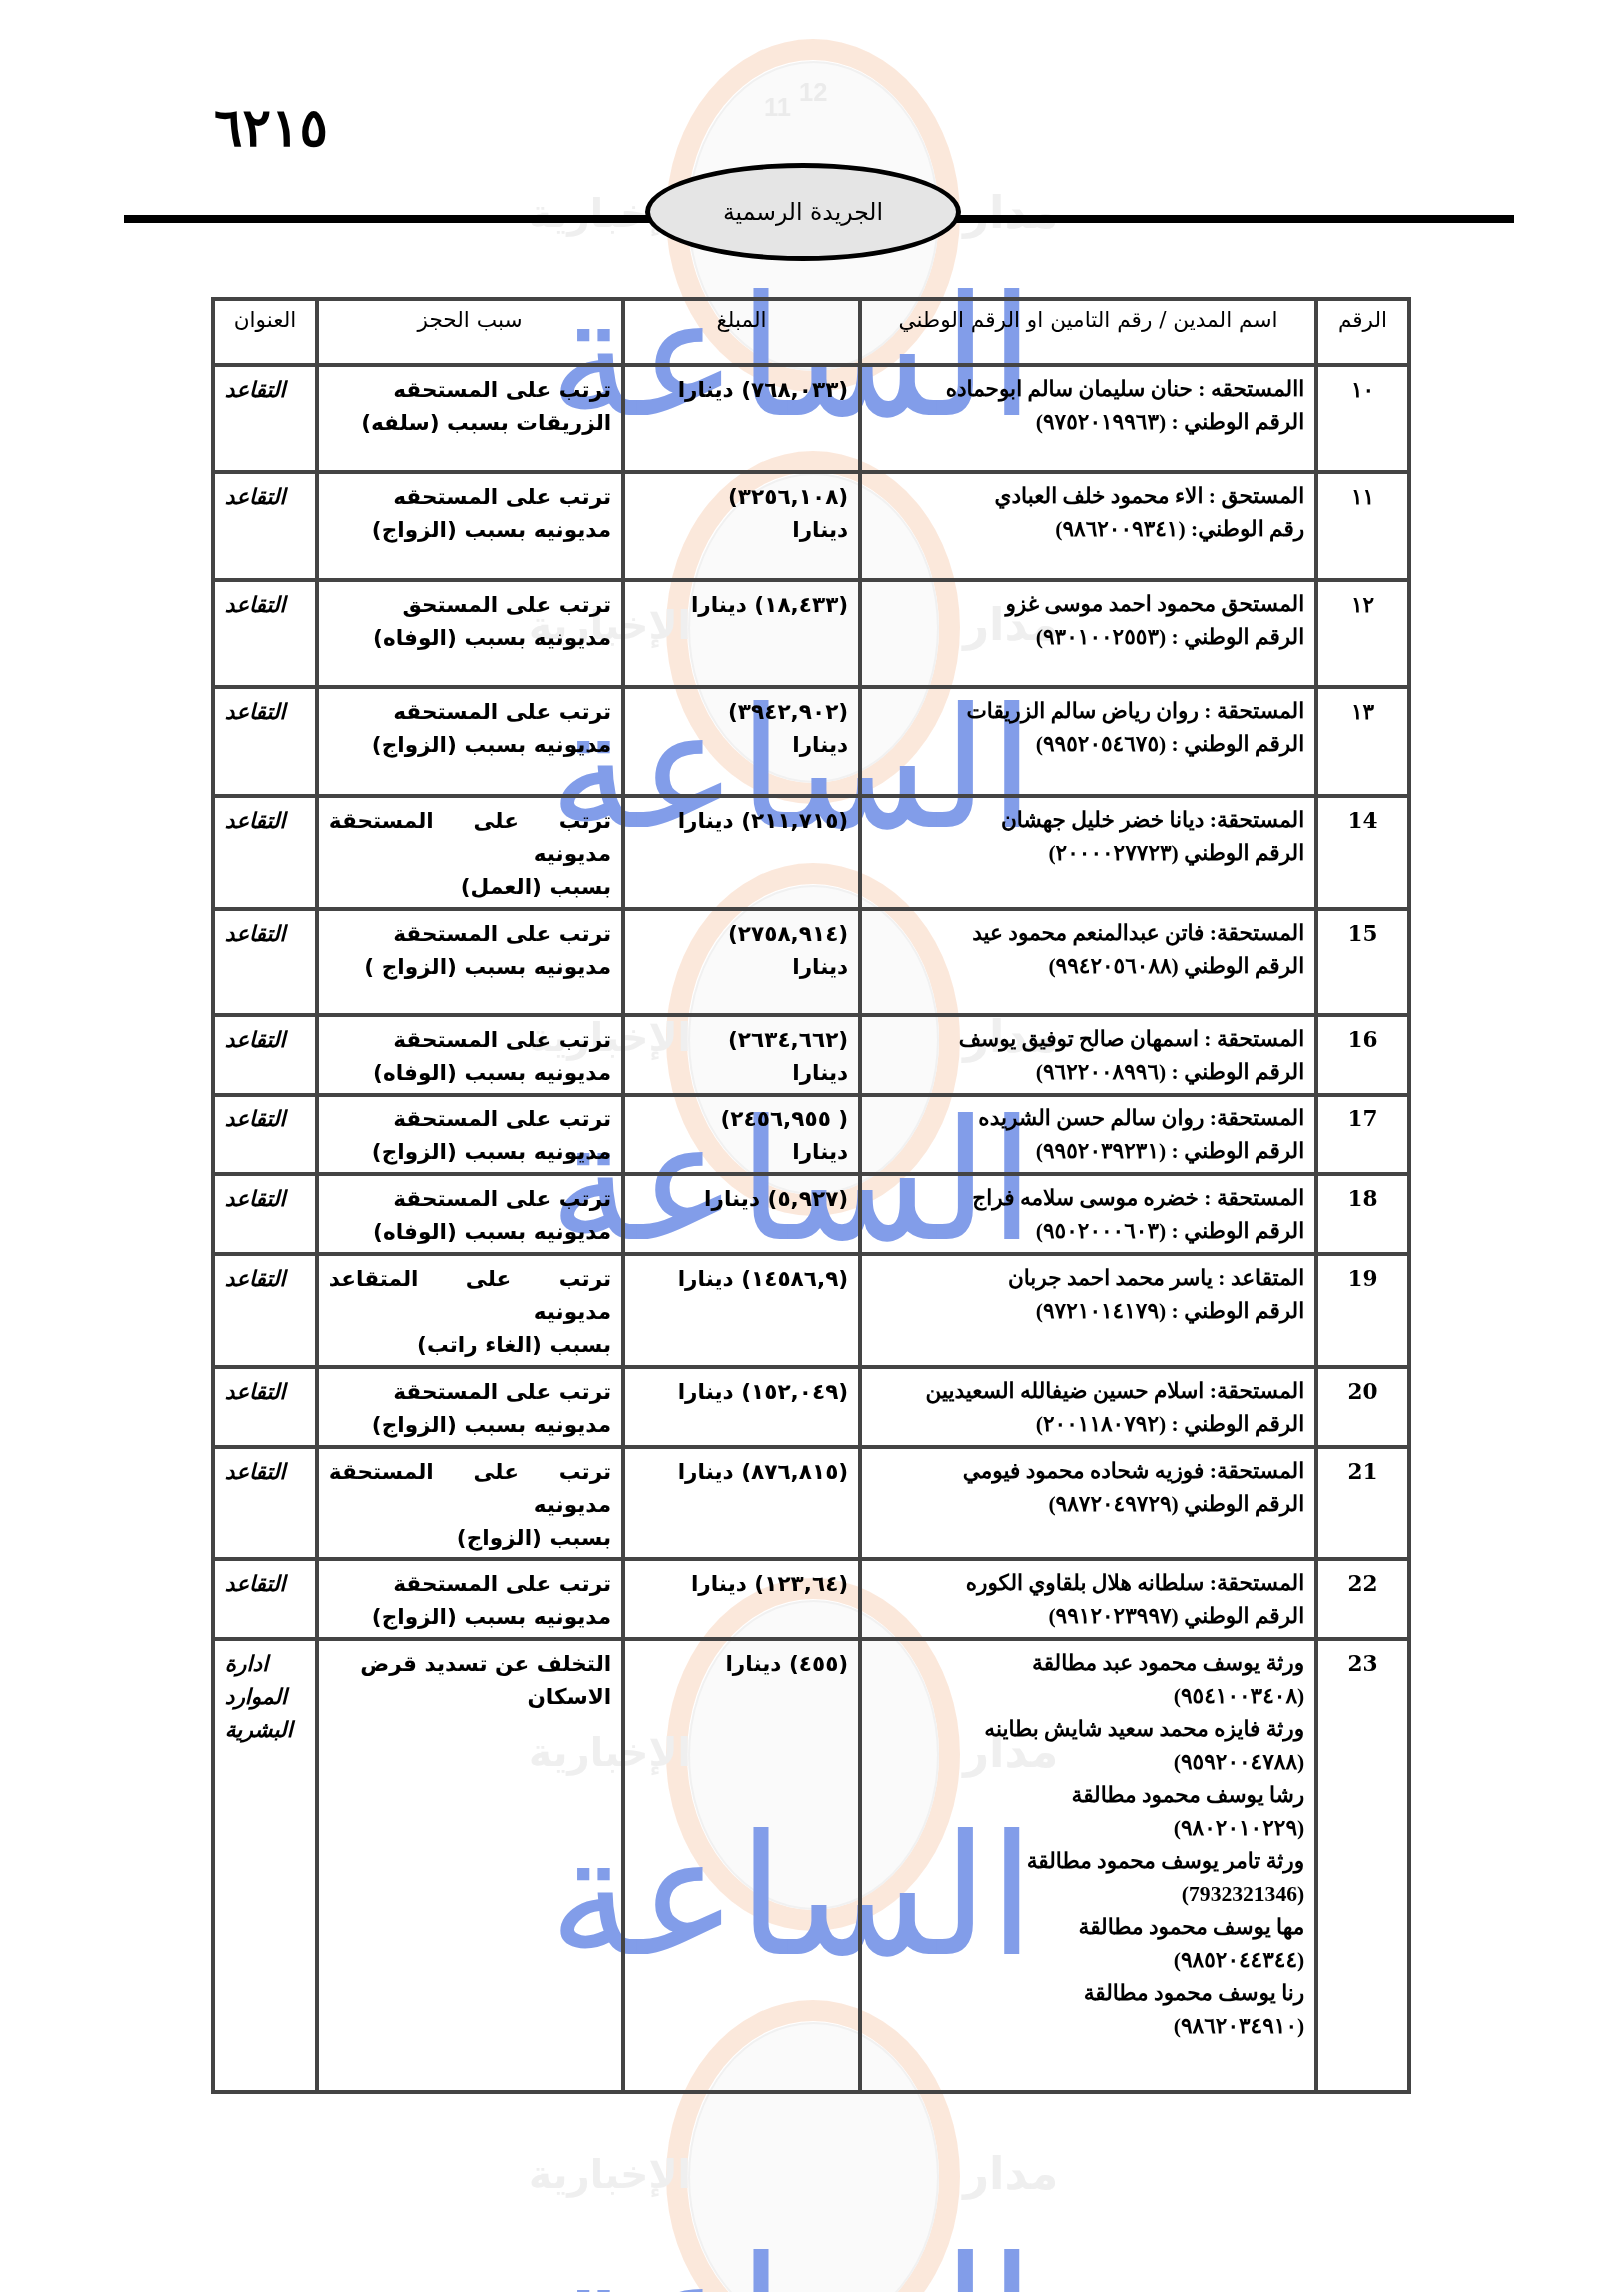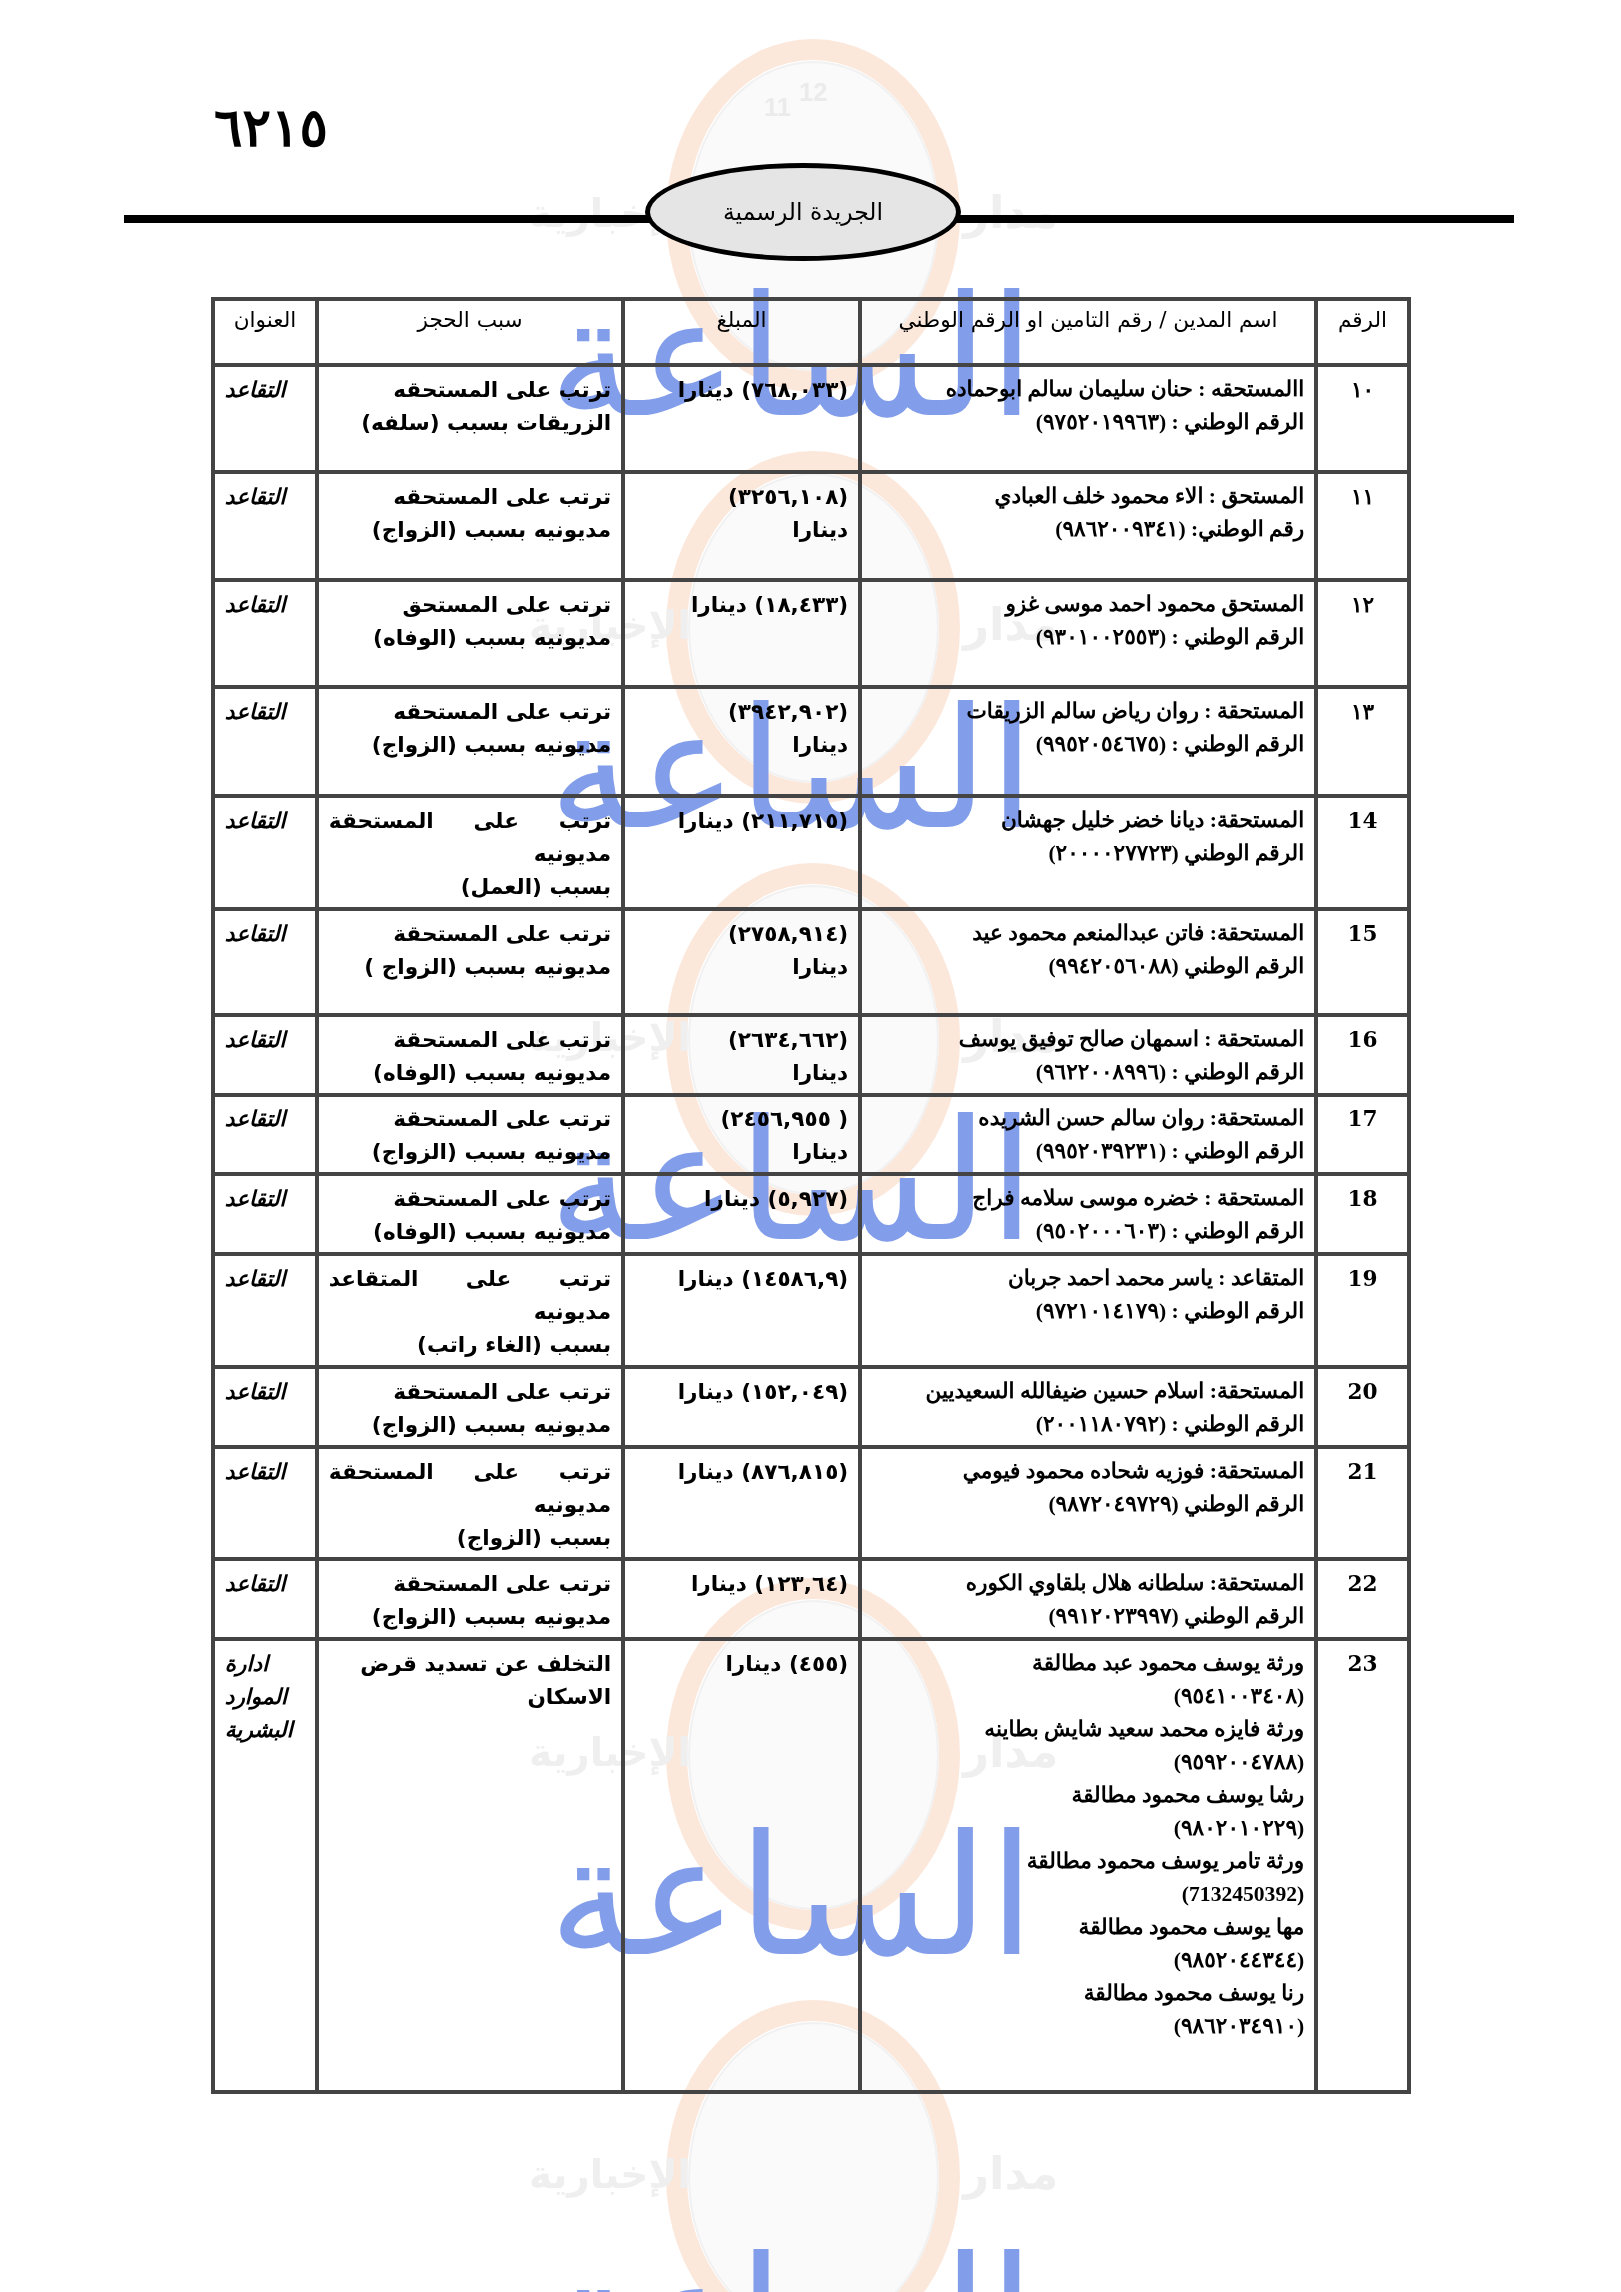--- a/index.html
+++ b/index.html
@@ -327,21 +327,21 @@
       <tr style="height: 453px;">
         <td class="num">23</td>
         <td class="name">
           <span class="line">ورثة يوسف محمود عبد مطالقة</span>
           <span class="line">(٩٥٤١٠٠٣٤٠٨)</span>
           <span class="line">ورثة فايزه محمد سعيد شايش بطاينه</span>
           <span class="line">(٩٥٩٢٠٠٤٧٨٨)</span>
           <span class="line">رشا يوسف محمود مطالقة</span>
           <span class="line">(٩٨٠٢٠١٠٢٢٩)</span>
           <span class="line">ورثة تامر يوسف محمود مطالقة</span>
-          <span class="line">(7132450392)</span>
+          <span class="line">(7932321346)</span>
           <span class="line">مها يوسف محمود مطالقة</span>
           <span class="line">(٩٨٥٢٠٤٤٣٤٤)</span>
           <span class="line">رنا يوسف محمود مطالقة</span>
           <span class="line">(٩٨٦٢٠٣٤٩١٠)</span>
         </td>
         <td class="amount">
           <span class="line">(٤٥٥) دينارا</span>
         </td>
         <td class="reason">
           <span class="line">التخلف عن تسديد قرض</span>

